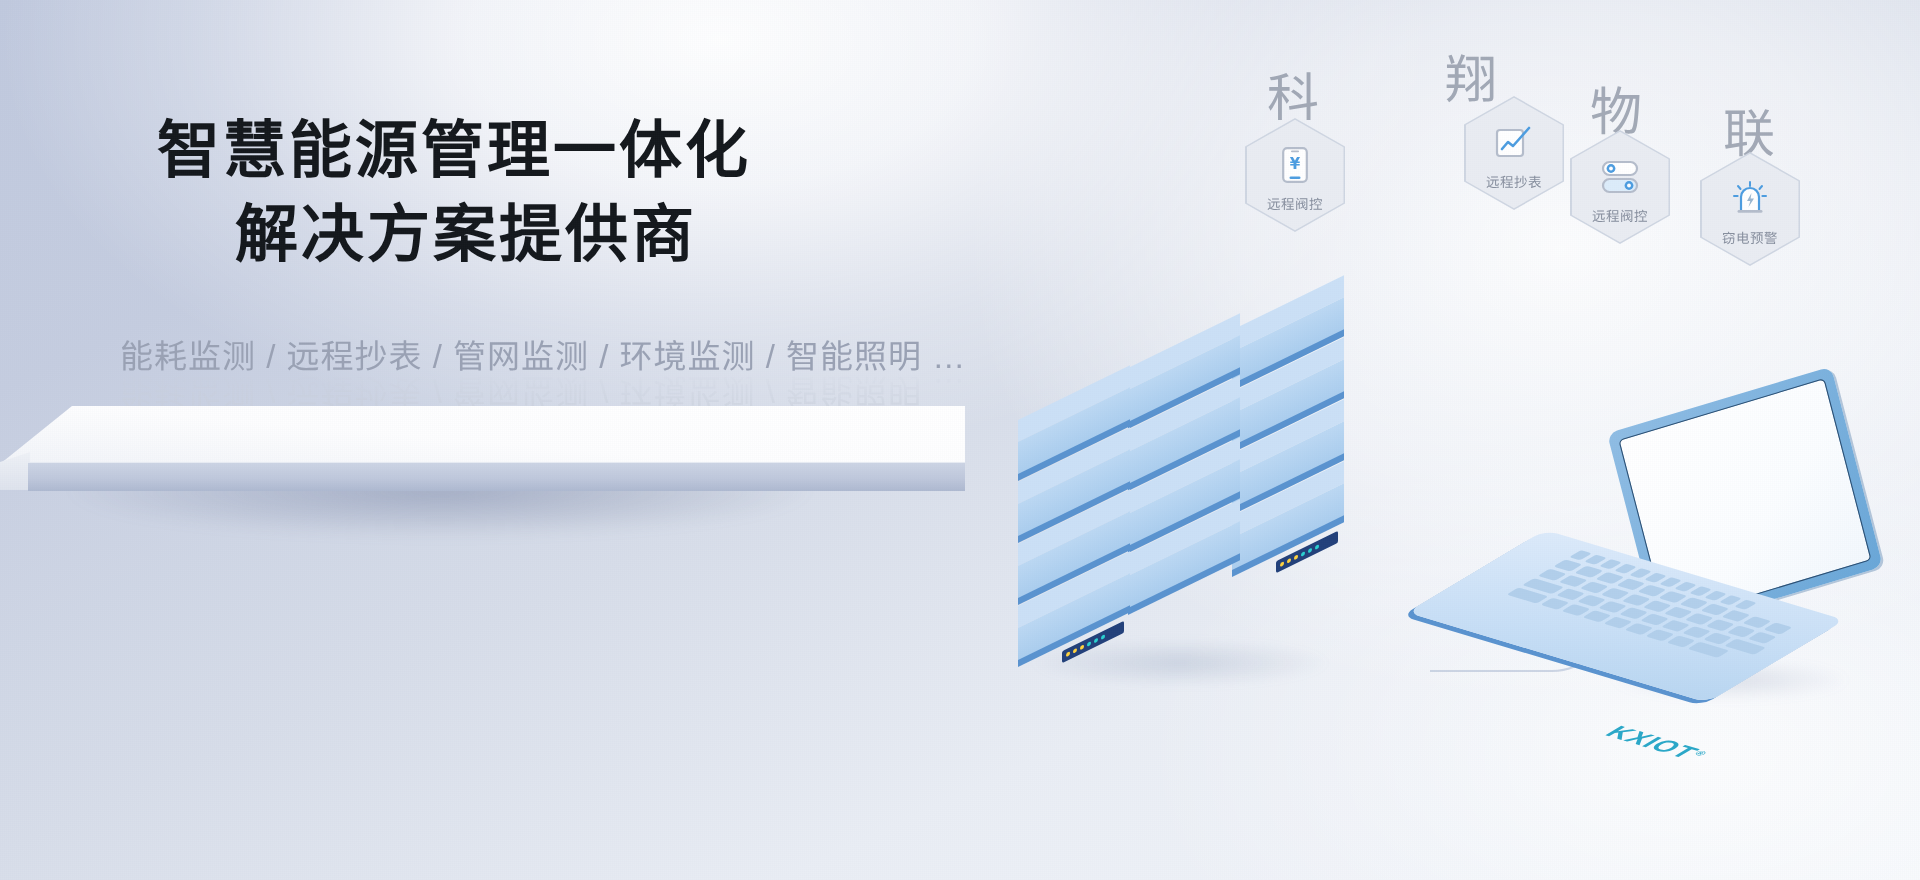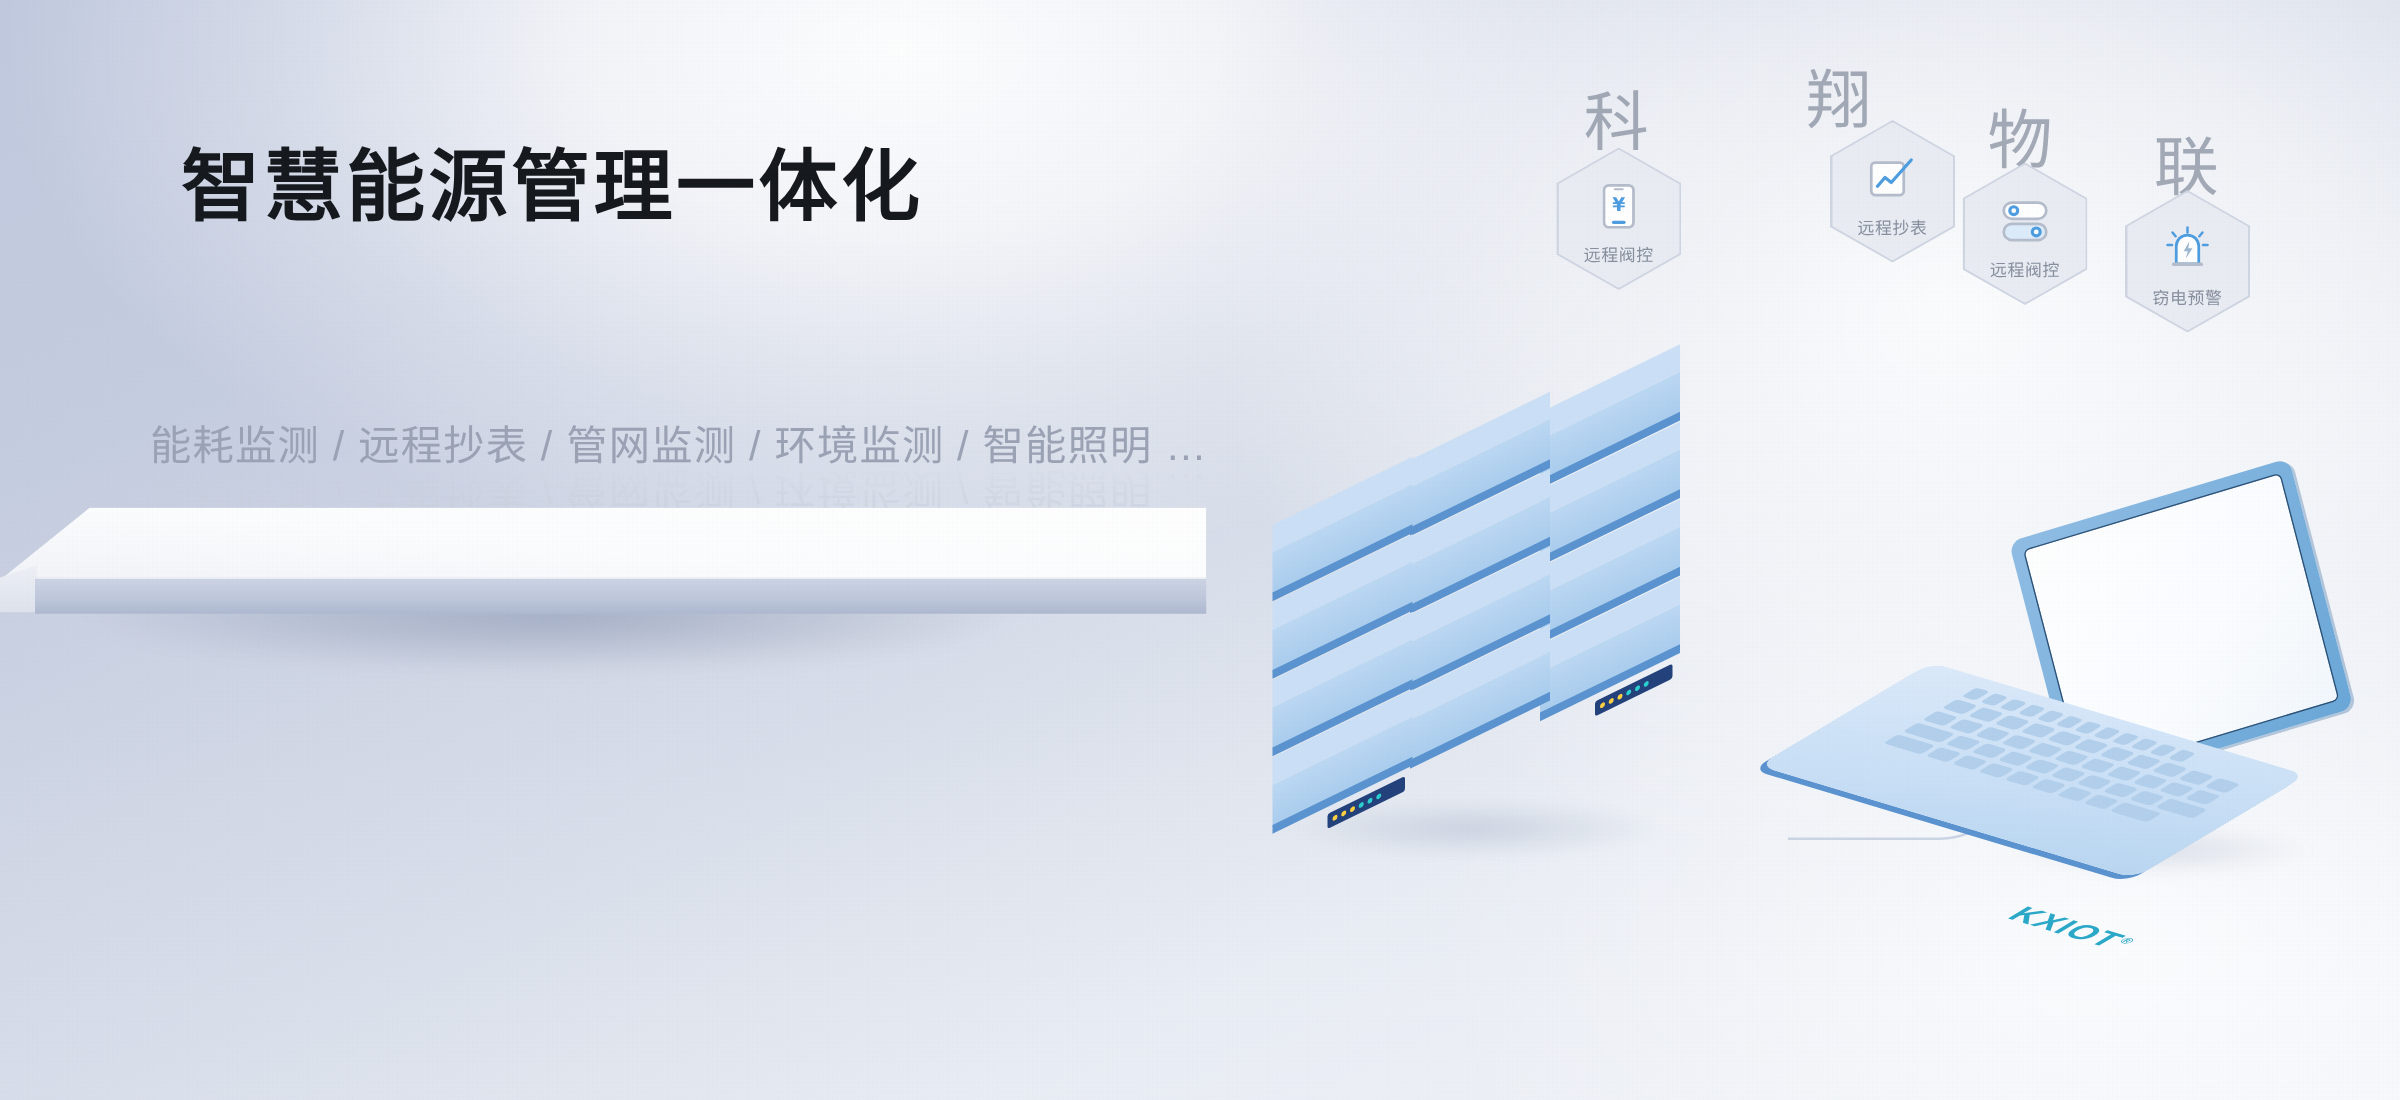--- a/index.html
+++ b/index.html
@@ -20,21 +20,21 @@
   
   .grain{
     position:absolute;inset:0;pointer-events:none;opacity:.30;
     background-image:
       repeating-linear-gradient(0deg, rgba(120,130,155,0.05) 0 1px, rgba(255,255,255,0) 1px 2px),
       repeating-linear-gradient(90deg, rgba(120,130,155,0.05) 0 1px, rgba(255,255,255,0) 1px 2px);
   }
 
   
   .headline{
-    position:absolute;left:145px;top:108px;width:760px;
+    position:absolute;left:157px;top:108px;width:760px;
     color:#14181c;font-size:63px;line-height:1.34;font-weight:700;
     letter-spacing:3px;white-space:nowrap;
   }
   .headline .l2{margin-left:78px;display:block;}
 
   .subtitle{
     position:absolute;left:120px;top:330px;
     font-size:33px;letter-spacing:1px;color:#9aa2b4;font-weight:400;
     white-space:nowrap;
   }
@@ -176,20 +176,21 @@
     border-radius:0 0 60px 0;
   }
 </style>
 </head>
 <body>
 
 <div class="stage">
 
   <div class="headline">
     <span class="l1">智慧能源管理一体化</span>
+    <span class="l2">解决方案提供商</span>
   </div>
 
   <div class="subtitle">能耗监测 / 远程抄表 / 管网监测 / 环境监测 / 智能照明 …</div>
   <div class="sub-reflection">能耗监测 / 远程抄表 / 管网监测 / 环境监测 / 智能照明 …</div>
 
   <div class="shelf-wrap">
     <div class="shelf-shadow"></div>
     <div class="shelf-top"></div>
     <div class="shelf-side"></div>
     <div class="shelf-front"></div>

